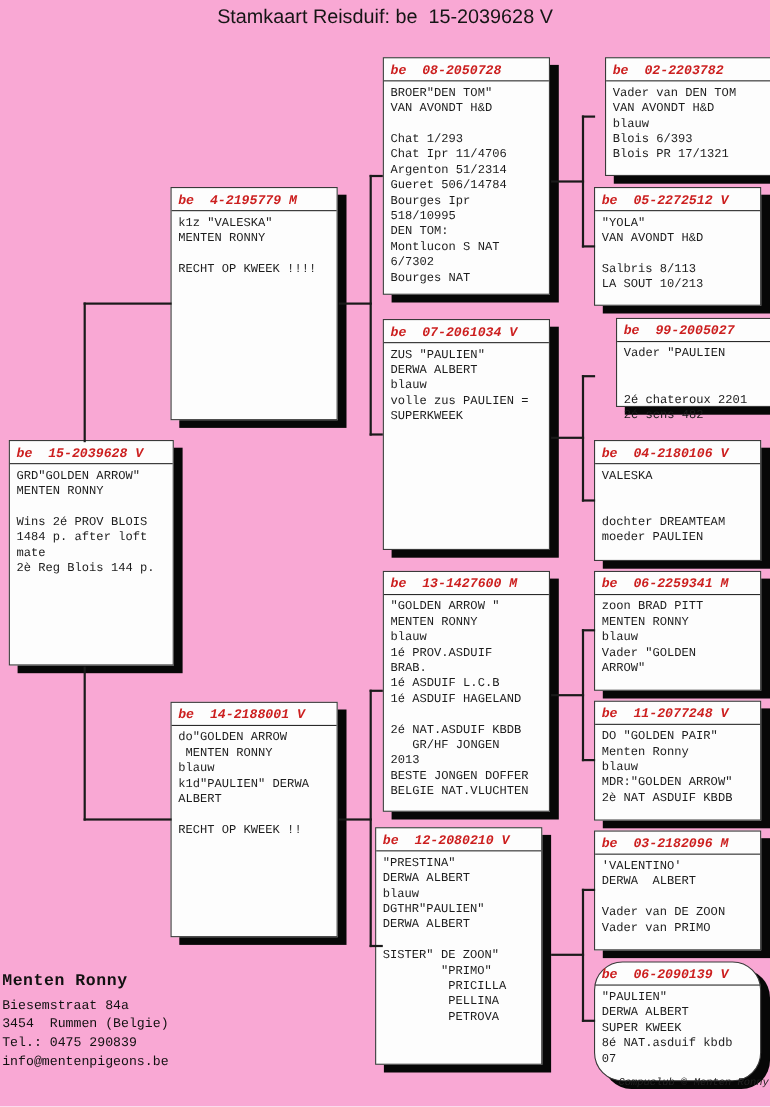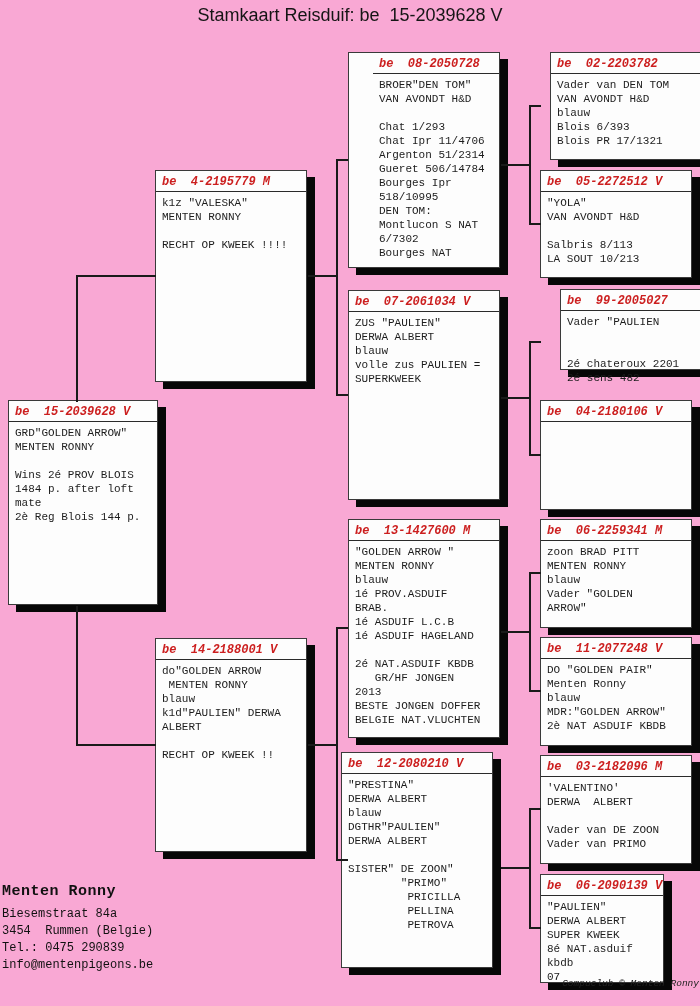--- a/index.html
+++ b/index.html
@@ -35,32 +35,32 @@
   .owner-name { font-size:15px; font-weight:bold; letter-spacing:0.5px; margin-bottom:6px; white-space:pre; }
   .owner-line { font-size:12px; line-height:17px; white-space:pre; }
   .credit {
     position:absolute; right:1px; top:978px;
     font-size:9.5px; font-style:italic; color:#222; white-space:pre;
   }
   
   #b-g1a { left:8px;   top:400px; width:150px; height:205px; }
   #b-g2a { left:155px; top:170px; width:152px; height:212px; }
   #b-g2b { left:155px; top:638px; width:152px; height:214px; }
-  #b-g3a { left:348px; top:52px;  width:152px; height:216px;padding-left:24px; }
+  #b-g3a { left:348px; top:52px;  width:152px; height:216px; }
   #b-g3b { left:348px; top:290px; width:152px; height:210px; }
   #b-g3c { left:348px; top:519px; width:152px; height:219px; }
   #b-g3d { left:341px; top:752px; width:152px; height:216px; }
   #b-g4a { left:540px; top:52px;  width:152px; height:108px;margin-left:10px; }
   #b-g4b { left:540px; top:170px; width:152px; height:108px; }
   #b-g4c { left:560px; top:289px; width:152px; height:81px; }
   #b-g4d { left:540px; top:400px; width:152px; height:110px; }
   #b-g4e { left:540px; top:519px; width:152px; height:109px; }
   #b-g4f { left:540px; top:637px; width:152px; height:109px; }
   #b-g4g { left:540px; top:755px; width:152px; height:109px; }
-  #b-g4h { left:540px; top:874px; width:124px; height:109px; }
+  #b-g4h { left:540px; top:874px; width:152px; height:109px;border-radius:26px; }
 </style>
 </head>
 <body>
 
 <div id="canvas">
 
   <div class="title">Stamkaart Reisduif: be  15-2039628 V</div>
 
   <div class="pbox" id="b-g1a">
     <span class="ring-header">be  15-2039628 V</span>
@@ -165,20 +165,25 @@
   <div class="pbox" id="b-g4c">
     <span class="ring-header">be  99-2005027</span>
     <span class="box-body">Vader "PAULIEN
 
 
 2é chateroux 2201
 2é sens 482</span>
   </div>
   <div class="pbox" id="b-g4d">
     <span class="ring-header">be  04-2180106 V</span>
+    <span class="box-body">VALESKA
+
+
+dochter DREAMTEAM
+moeder PAULIEN</span>
   </div>
   <div class="pbox" id="b-g4e">
     <span class="ring-header">be  06-2259341 M</span>
     <span class="box-body">zoon BRAD PITT
 MENTEN RONNY
 blauw
 Vader "GOLDEN
 ARROW"</span>
   </div>
   <div class="pbox" id="b-g4f">

